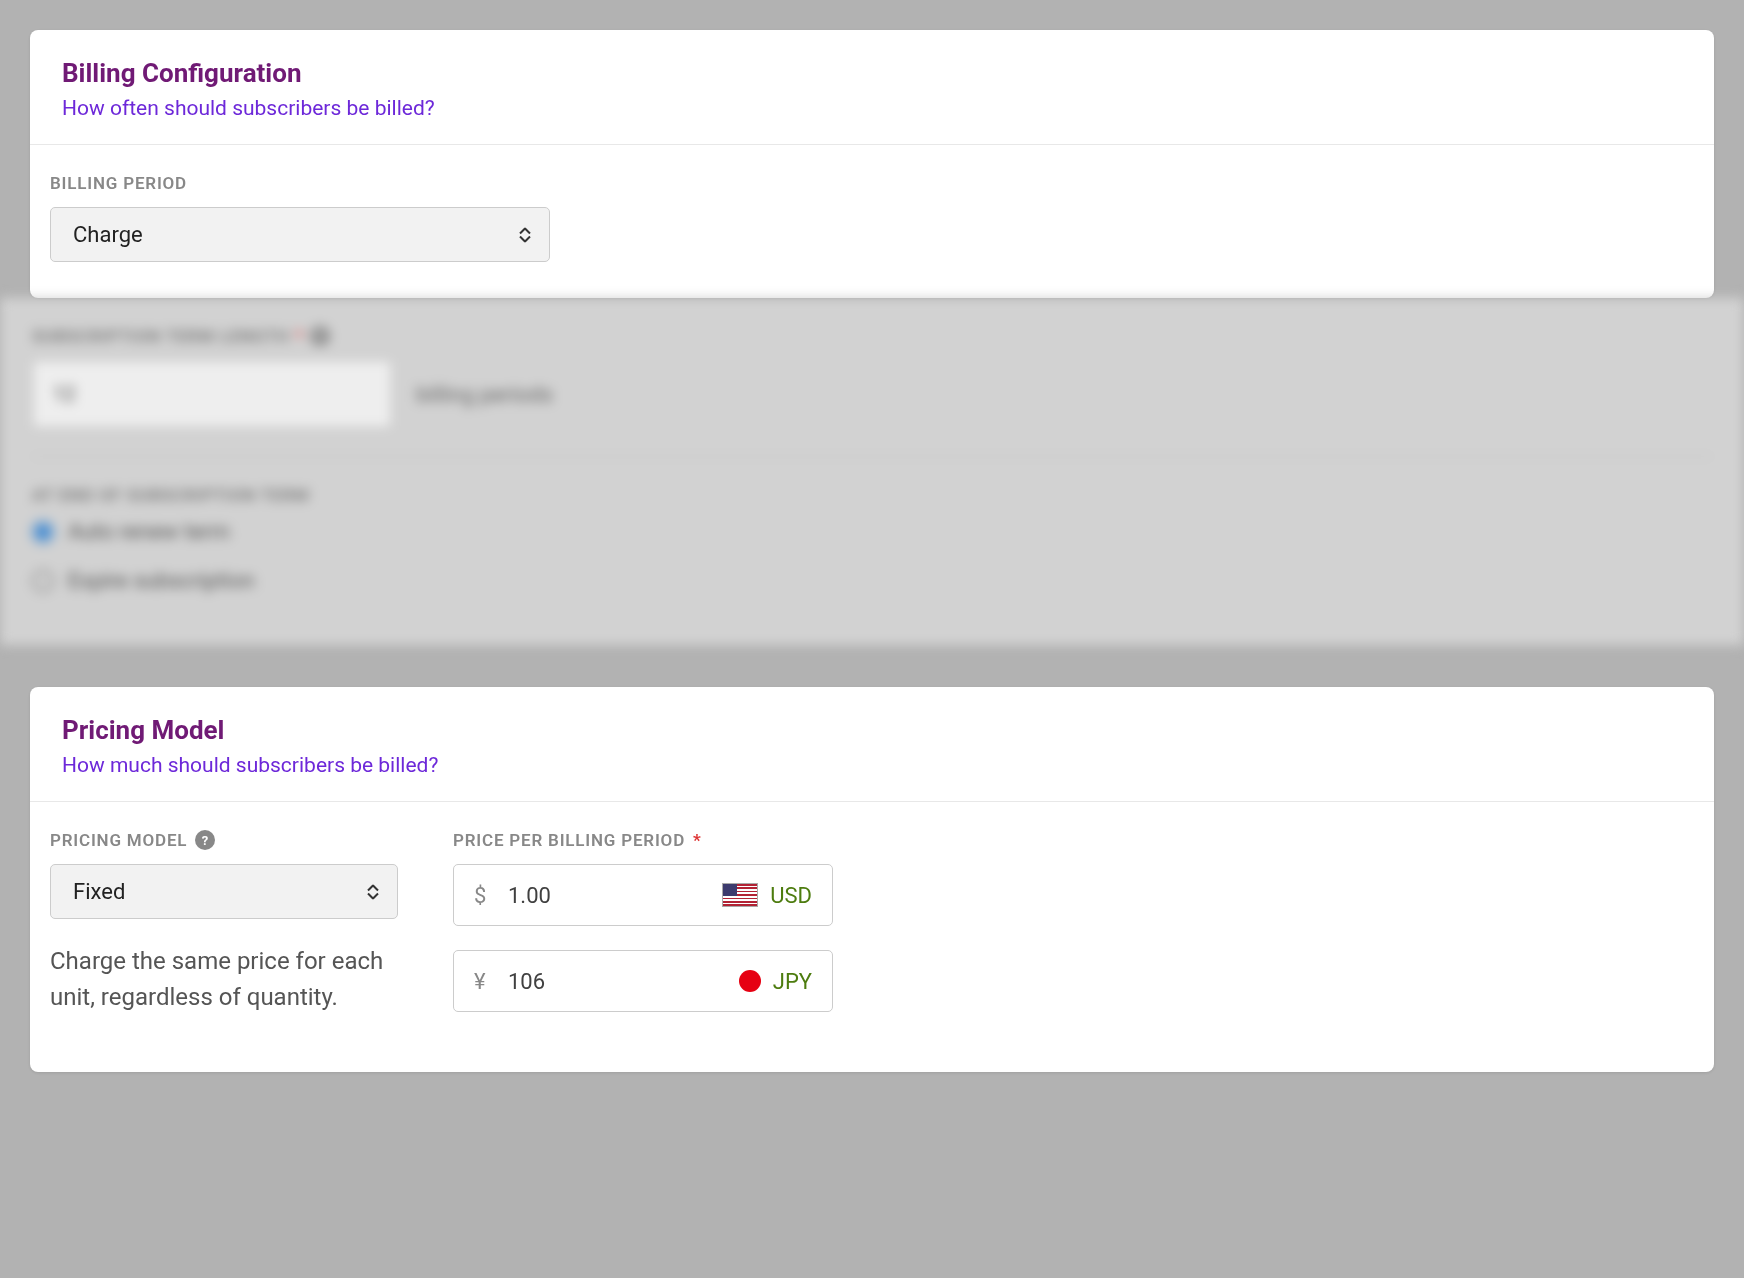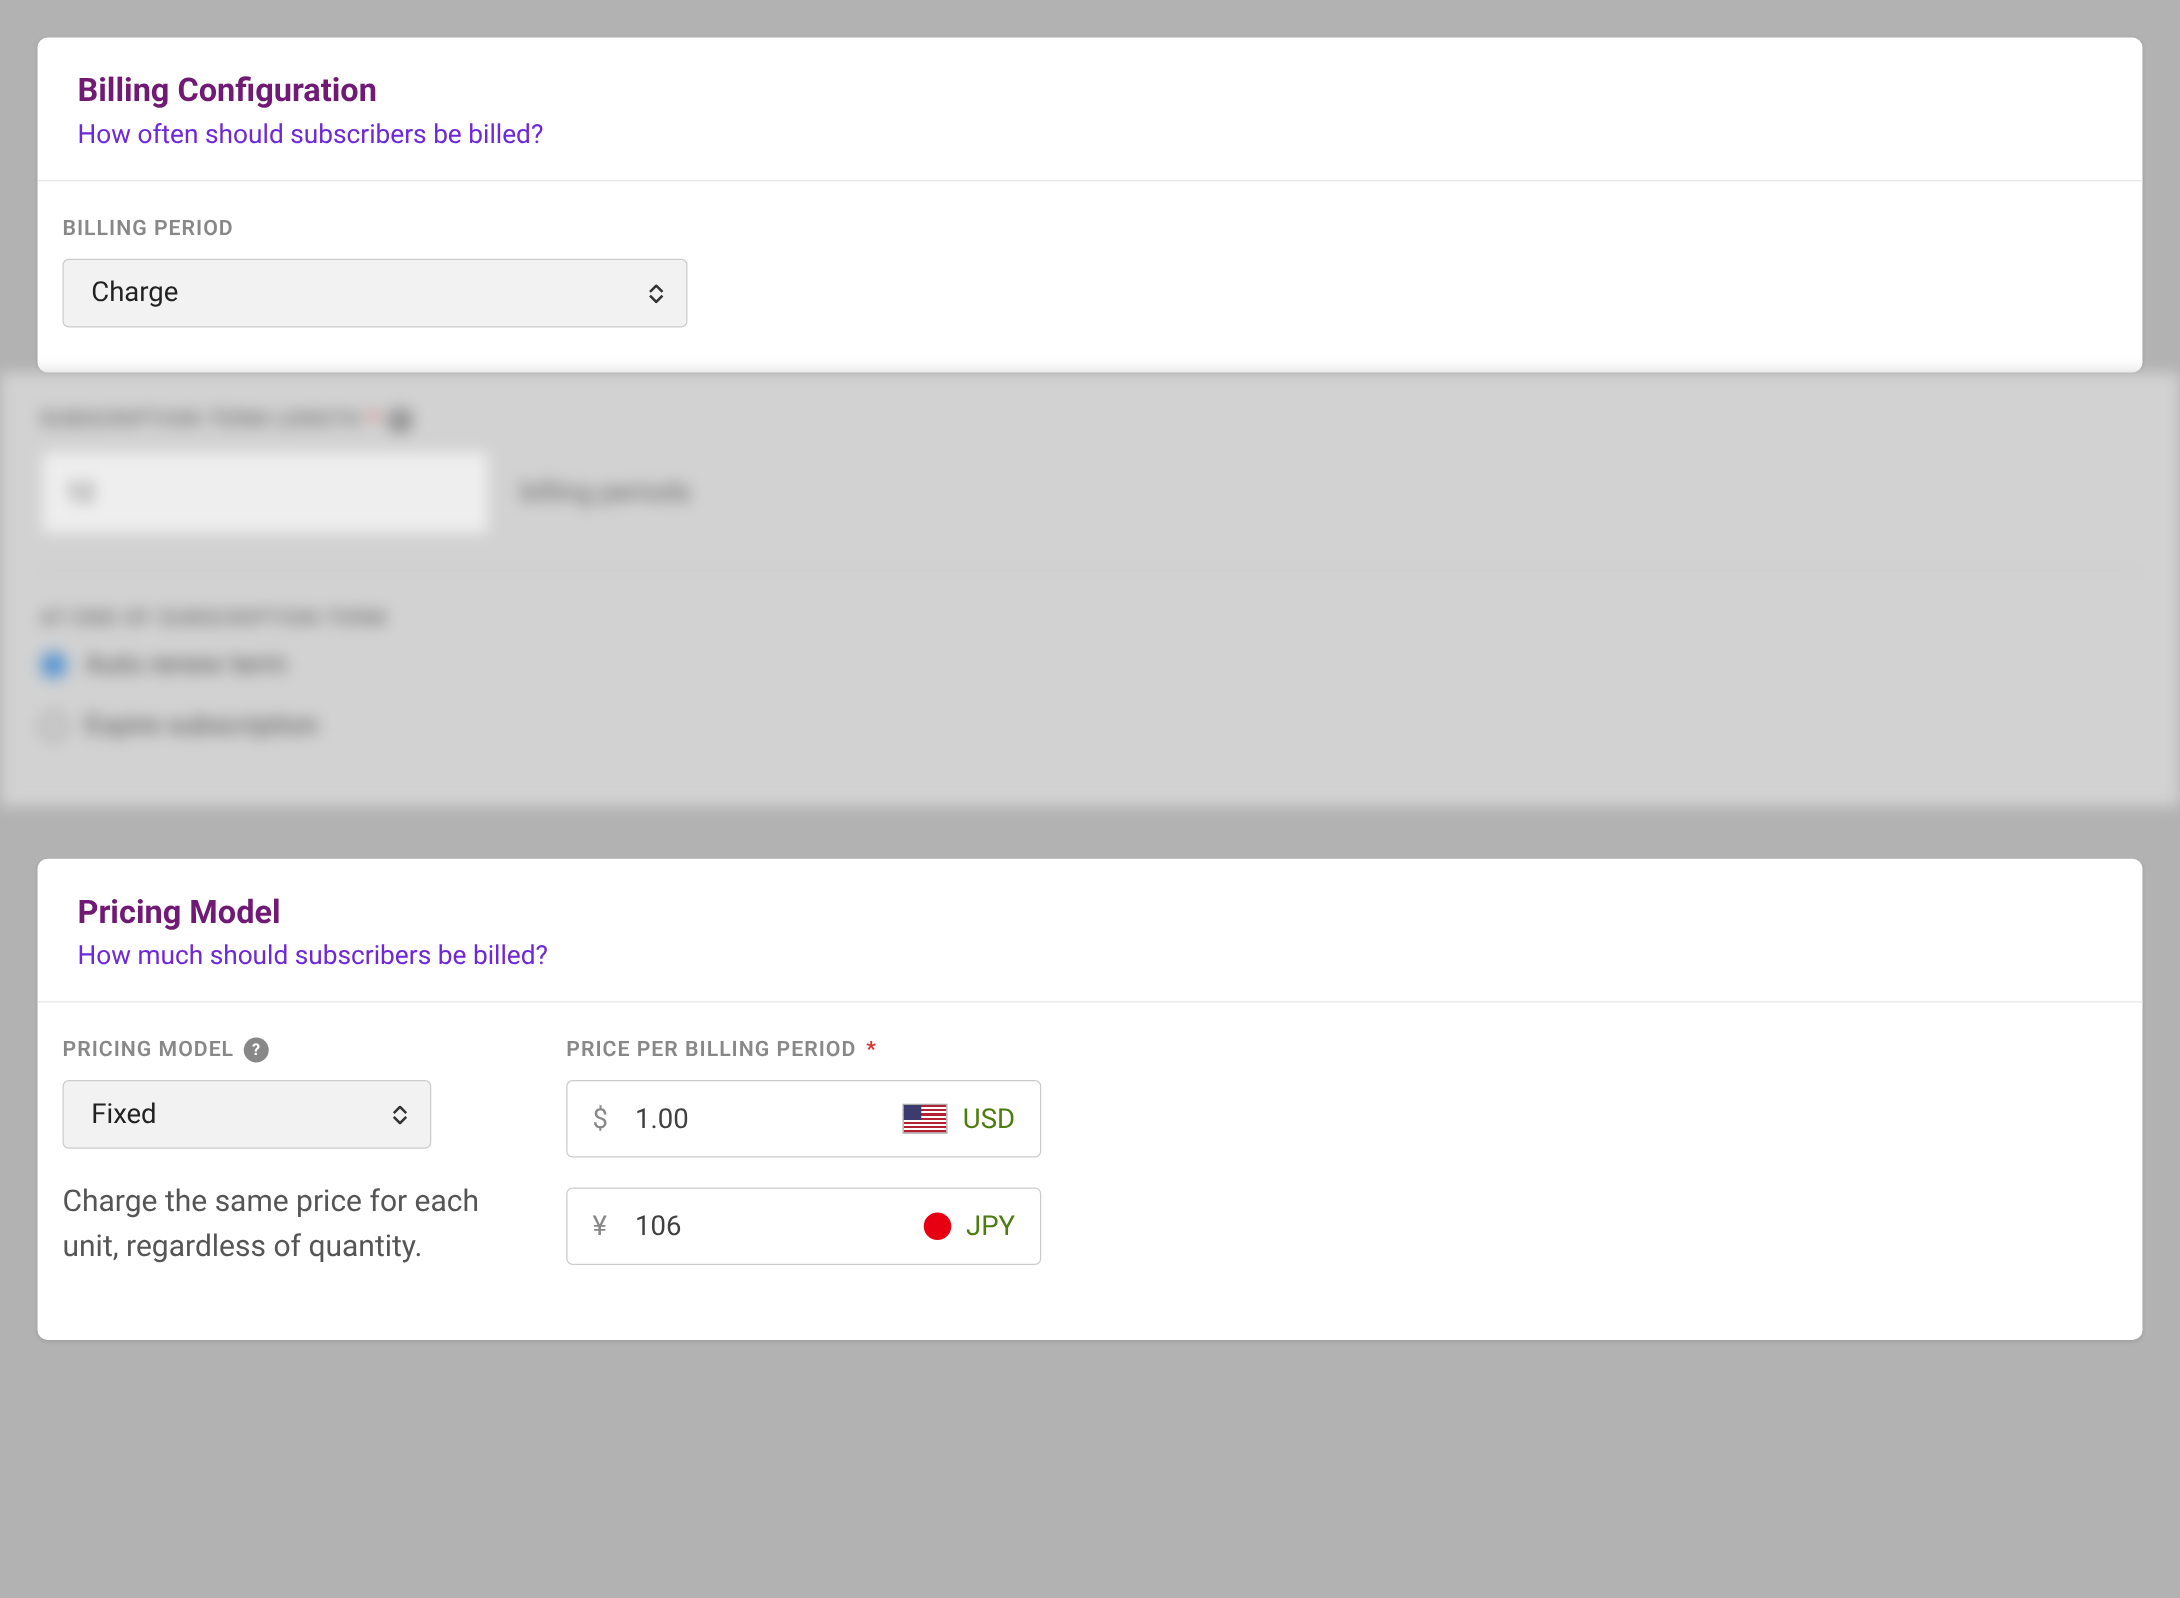--- a/index.html
+++ b/index.html
@@ -311,21 +311,21 @@
     <div class="card-subtitle">How much should subscribers be billed?</div>
   </div>
   <div class="card-body">
     <div class="pricing-row">
       <div class="pricing-col-1">
         <div class="form-label">
           <span>PRICING MODEL</span>
           <span class="help-icon">?</span>
         </div>
         <div class="select-wrap" style="display:block">
-          <div class="select-field" style="width:295px">
+          <div class="select-field" style="width:348px">
             <span>Fixed</span>
             <span class="select-arrows">
               <svg width="12" height="7" viewBox="0 0 12 7">
                   <path d="M1 6 L6 1 L11 6" fill="none" stroke="#333" stroke-width="2"></path>
                 </svg>
               <svg width="12" height="7" viewBox="0 0 12 7">
                   <path d="M1 1 L6 6 L11 1" fill="none" stroke="#333" stroke-width="2"></path>
                 </svg>
             </span>
           </div>

